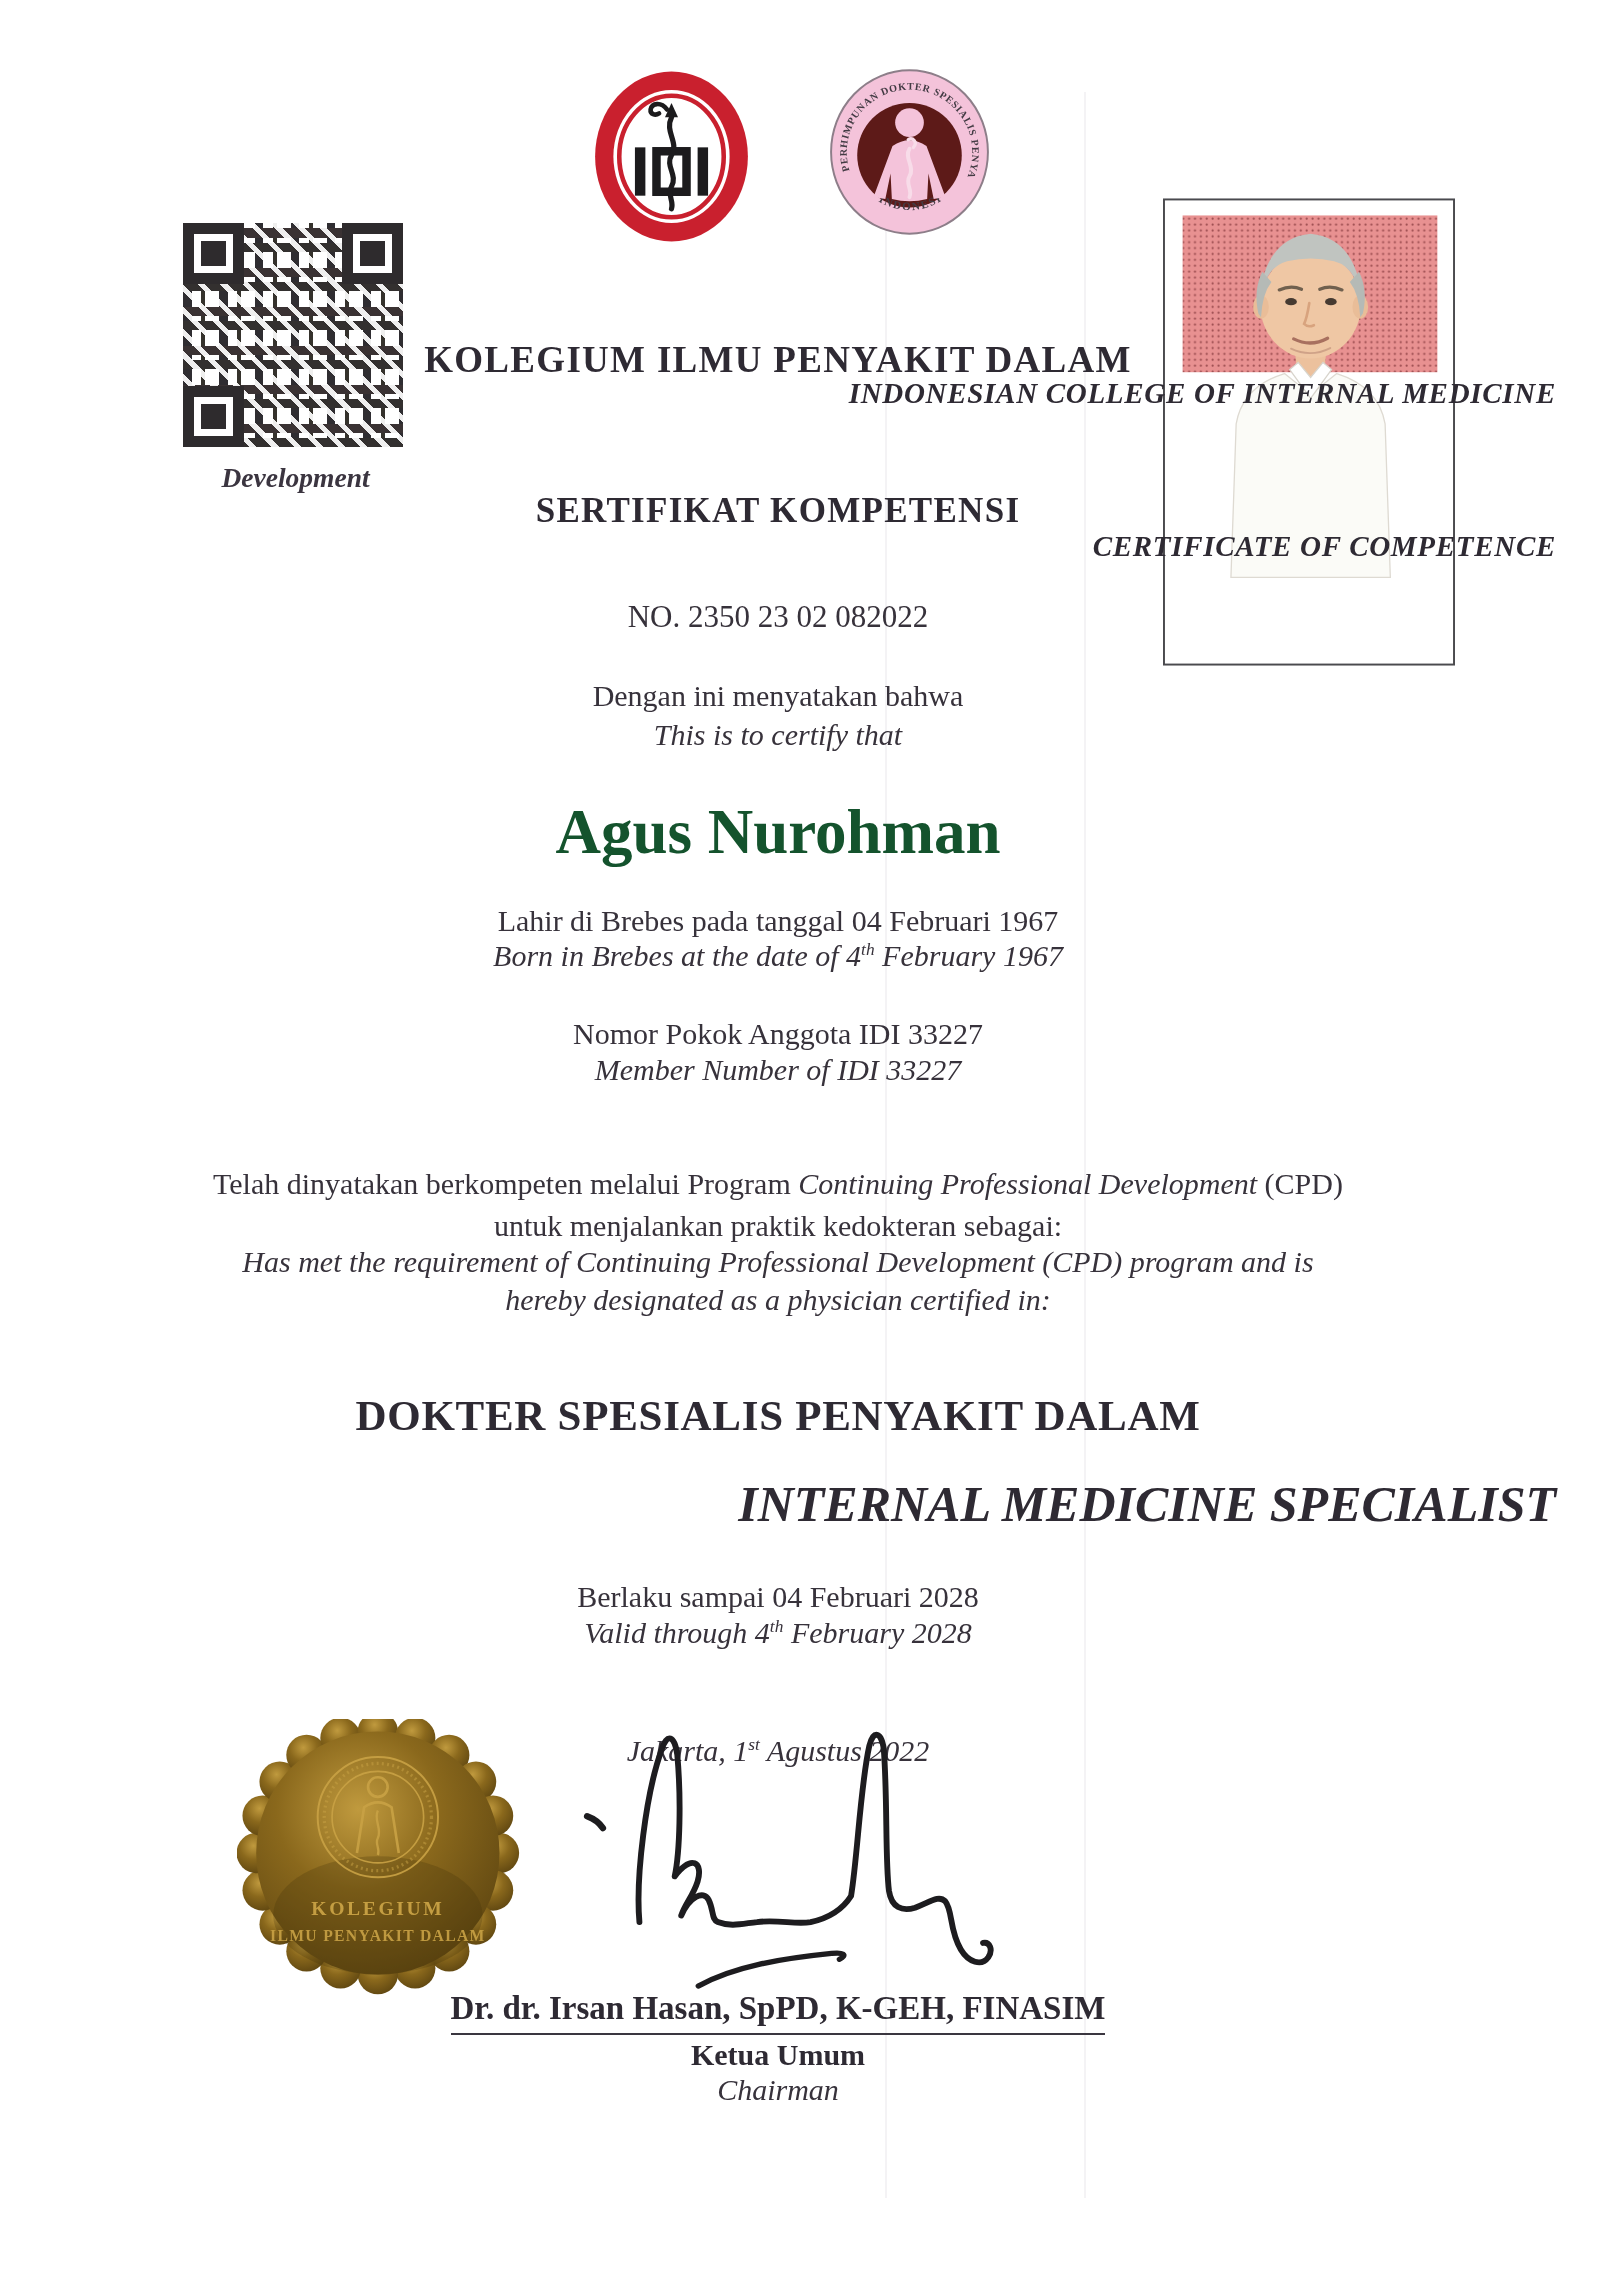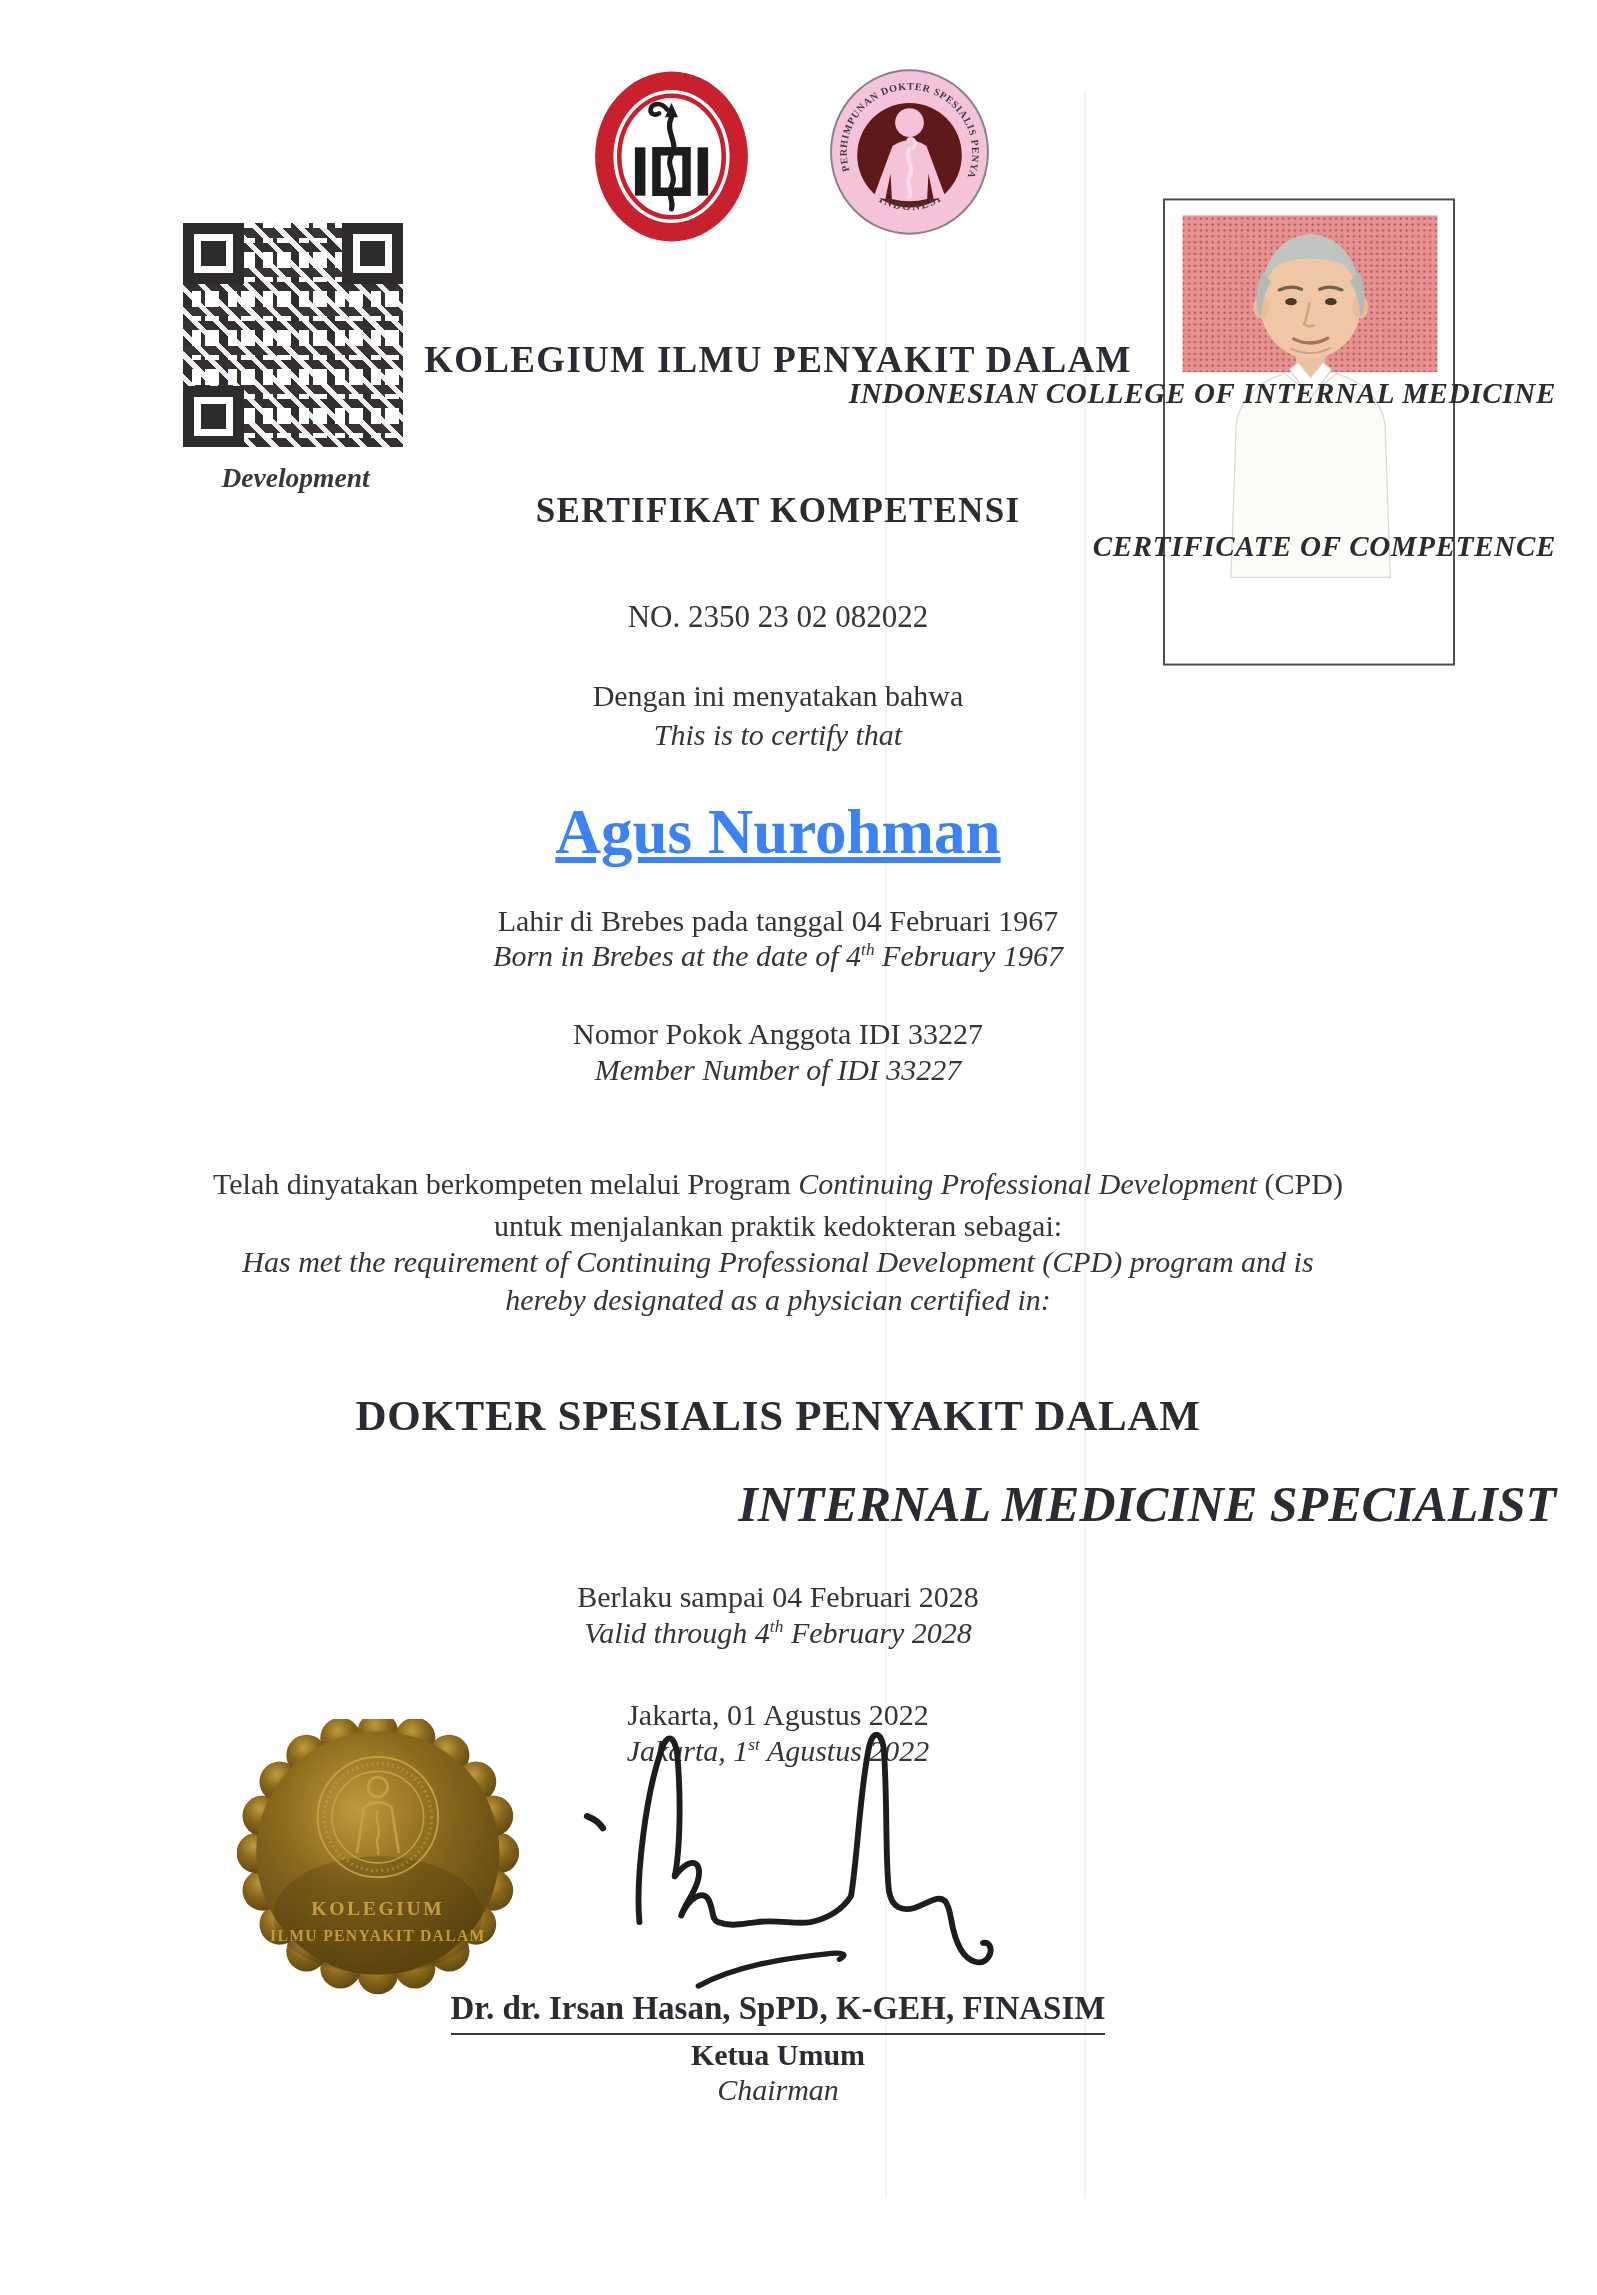--- a/index.html
+++ b/index.html
@@ -8,21 +8,21 @@
     font-family:"Liberation Serif","DejaVu Serif",serif;color:#37323b;
   }
   .abs{position:absolute;}
   
   .cline{position:absolute;left:0;width:1556px;text-align:center;line-height:1.08;white-space:nowrap;}
   .b{font-weight:bold;}
   .i{font-style:italic;}
   .bi{font-weight:bold;font-style:italic;text-align:right;}
   sup{font-size:58%;vertical-align:super;line-height:0;}
   .ink-dark{color:#2e2a33;}
-  .ink-name{color:#3b82f6;text-decoration:underline;}
+  .ink-name{color:#14532d;}
   .underline-name{display:inline-block;border-bottom:2.6px solid #3a3640;padding-bottom:6px;}
   
   .qr{
     left:178px;top:218px;width:230px;height:234px;background:#fff;
   }
   .qr .noise{
     position:absolute;inset:5.2px;
     background-color:#fff;
     background-image:
       repeating-linear-gradient(45deg, rgba(255,255,255,.92) 0 5.2px, rgba(255,255,255,0) 5.2px 15.7px),
@@ -150,21 +150,20 @@
   <div class="cline" style="top:1210px;font-size:30px;">untuk menjalankan praktik kedokteran sebagai:</div>
   <div class="cline i" style="top:1246px;font-size:30px;">Has met the requirement of Continuing Professional Development (CPD) program and is</div>
   <div class="cline i" style="top:1284px;font-size:30px;">hereby designated as a physician certified in:</div>
 
   <div class="cline b ink-dark" style="top:1393px;font-size:43px;letter-spacing:0.7px;">DOKTER SPESIALIS PENYAKIT DALAM</div>
   <div class="cline bi ink-dark" style="top:1445px;font-size:50px;margin-top:32px;">INTERNAL MEDICINE SPECIALIST</div>
 
   <div class="cline" style="top:1581px;font-size:30px;">Berlaku sampai 04 Februari 2028</div>
   <div class="cline i" style="top:1617px;font-size:30px;"><span>Valid through 4</span><sup>th</sup><span> February 2028</span></div>
 
-  <div class="cline" style="top:1699px;font-size:30px;">Jakarta, 01 Agustus 2022</div>
   <div class="cline i" style="top:1735px;font-size:30px;"><span>Jakarta, 1</span><sup>st</sup><span> Agustus 2022</span></div>
 
   <svg class="abs seal" width="283" height="276" viewBox="0 0 432 422">
     <defs>
       <radialGradient id="gold" cx="42%" cy="32%" r="75%">
         <stop offset="0%" stop-color="#c09a3e"></stop>
         <stop offset="45%" stop-color="#8a681c"></stop>
         <stop offset="100%" stop-color="#5c4410"></stop>
       </radialGradient>
     </defs>

